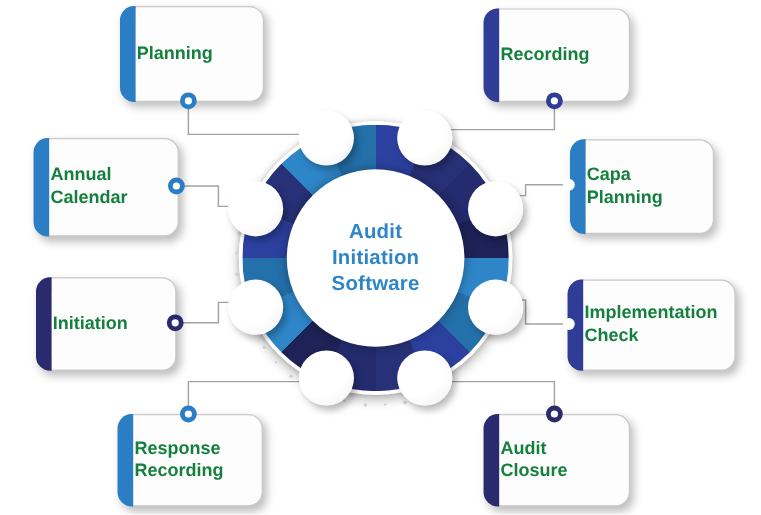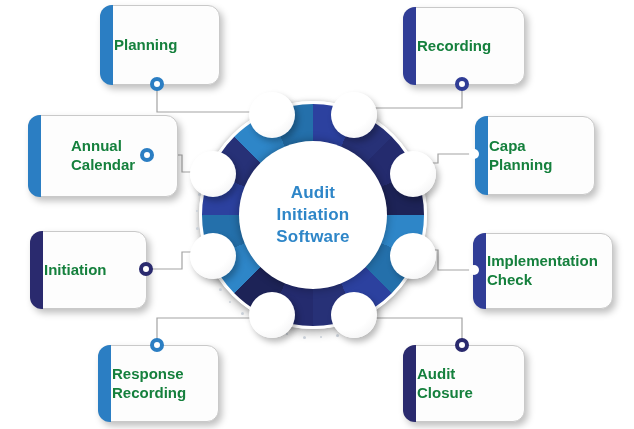--- a/index.html
+++ b/index.html
@@ -46,21 +46,21 @@
     position:absolute;left:-1px;top:-1px;bottom:-1px;width:13px;
     border-radius:12px 0 0 12px;
   }
   .card .lbl{
     margin-left:13px;width:calc(100% - 13px);text-align:left;
     font-size:15px;font-weight:bold;color:#15803d;line-height:1.25;
   }
   .card .lbl span{display:block;}
   .c-planning{left:100px;top:5px;width:118px;height:78px;}
   .c-response{left:403px;top:7px;width:120px;height:76px;}
-  .c-annual{left:28px;top:115px;width:119px;height:80px;padding-left:29px;}
+  .c-annual{left:28px;top:115px;width:119px;height:80px;}
   .c-capa{left:475px;top:116px;width:118px;height:77px;}
   .c-initiation{left:30px;top:231px;width:115px;height:76px;}
   .c-implementation{left:473px;top:233px;width:138px;height:74px;}
   .c-findings{left:98px;top:345px;width:119px;height:75px;}
   .c-closure{left:403px;top:345px;width:120px;height:75px;}
   
   .ring-dot{
     position:absolute;width:6px;height:6px;border-radius:50%;
     background:#fff;border:4px solid #2b7ec3;z-index:6;
   }

